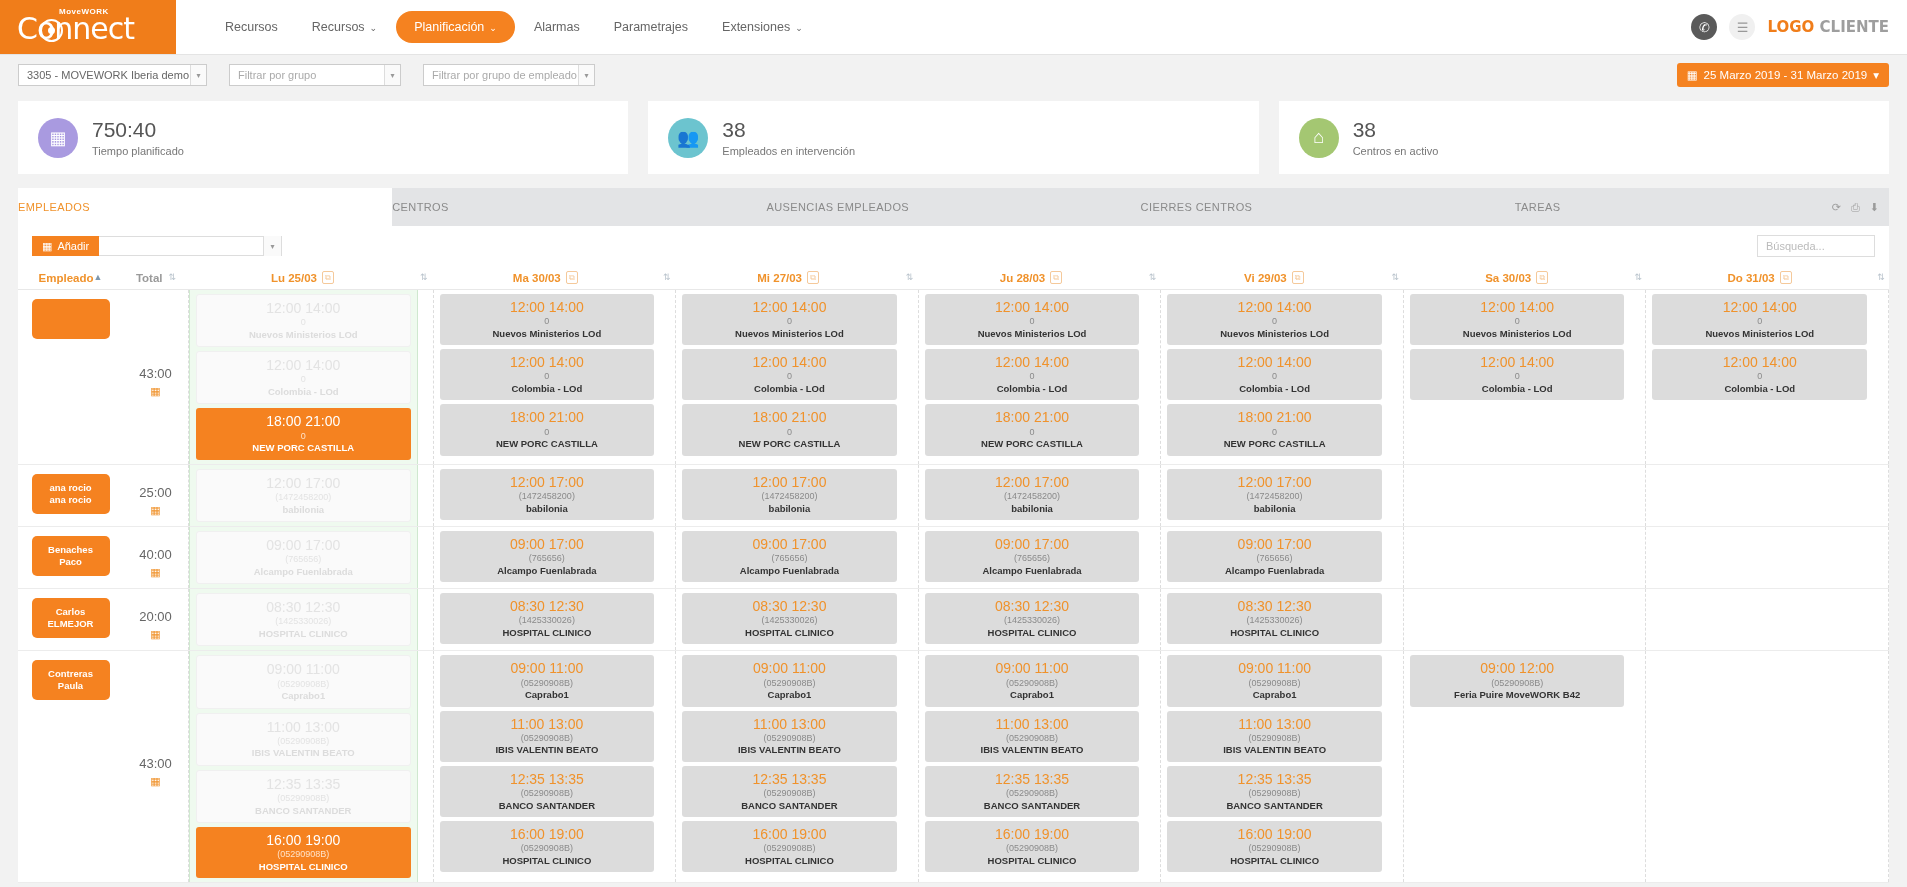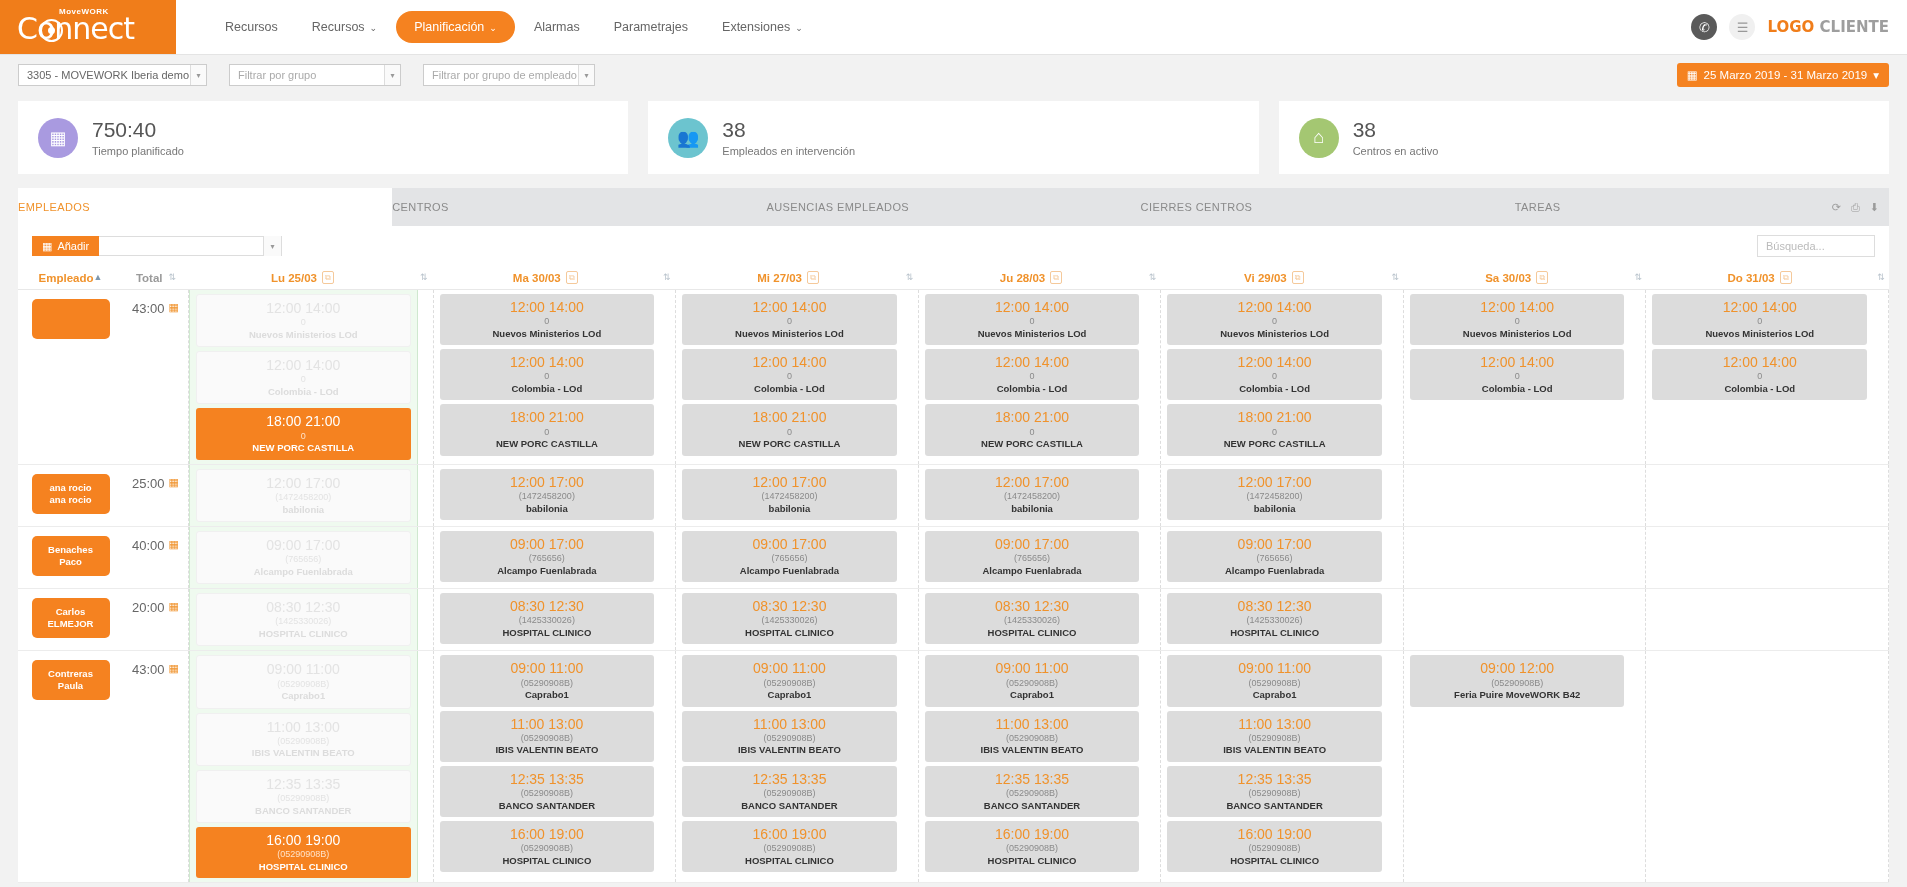--- a/index.html
+++ b/index.html
@@ -73,21 +73,21 @@
   .h-txt { color:#f0922b; font-size:11.5px; font-weight:bold; }
   .h-sub { color:#9a9a9a; font-size:11.5px; font-weight:bold; }
   .copyicon { display:inline-block; width:12px; height:13px; border:1px solid #f5c99a; border-radius:2px; margin-left:5px; color:#f5c99a; font-size:8px; text-align:center; line-height:12px; vertical-align:middle; }
   .sortarr { color:#b9c3cc; font-size:9px; line-height:1; }
   .sortarr.up { color:#7e97ad; }
   .daysep { width:16px; display:flex; align-items:center; justify-content:center; }
 
   .grow { display:flex; border-bottom:1px solid #ececec; min-height:48px; }
   .c-emp { width:105px; display:flex; align-items:flex-start; justify-content:center; padding-top:9px; }
   .empchip { width:78px; min-height:40px; background:#f58220; border-radius:5px; color:#fff; font-size:9.5px; font-weight:bold; text-align:center; display:flex; flex-direction:column; align-items:center; justify-content:center; line-height:1.25; padding:4px 2px; }
-  .c-tot { width:66px; display:flex; align-items:flex-start; justify-content:center; padding-top:11px; gap:4px; border-right:1px dashed #ddd; font-size:13px; color:#666; }
+  .c-tot { width:66px; display:flex; align-items:center; justify-content:center; padding-top:11px; gap:4px; border-right:1px dashed #ddd; font-size:13px; color:#666;flex-direction:column; }
   .calicon { color:#f0922b; font-size:11px; }
   .c-day { flex:1; padding:4px 6px; display:flex; flex-direction:column; gap:4px; }
   .c-day.highlight { background:#effaef; border-left:1px solid #cfe8cf; border-right:1px solid #cfe8cf; }
   .c-sep { width:16px; border-right:1px dashed #ddd; }
 
   .shift { border-radius:3px; padding:4px 2px 5px 2px; text-align:center; line-height:1.3; }
   .shift .tm { font-size:14px; color:#f0922b; }
   .shift .cd { font-size:9px; color:#8a8a8a; }
   .shift .nm { font-size:9.5px; color:#333; font-weight:bold; }
   .shift.grey { background:#dcdcdc; }

